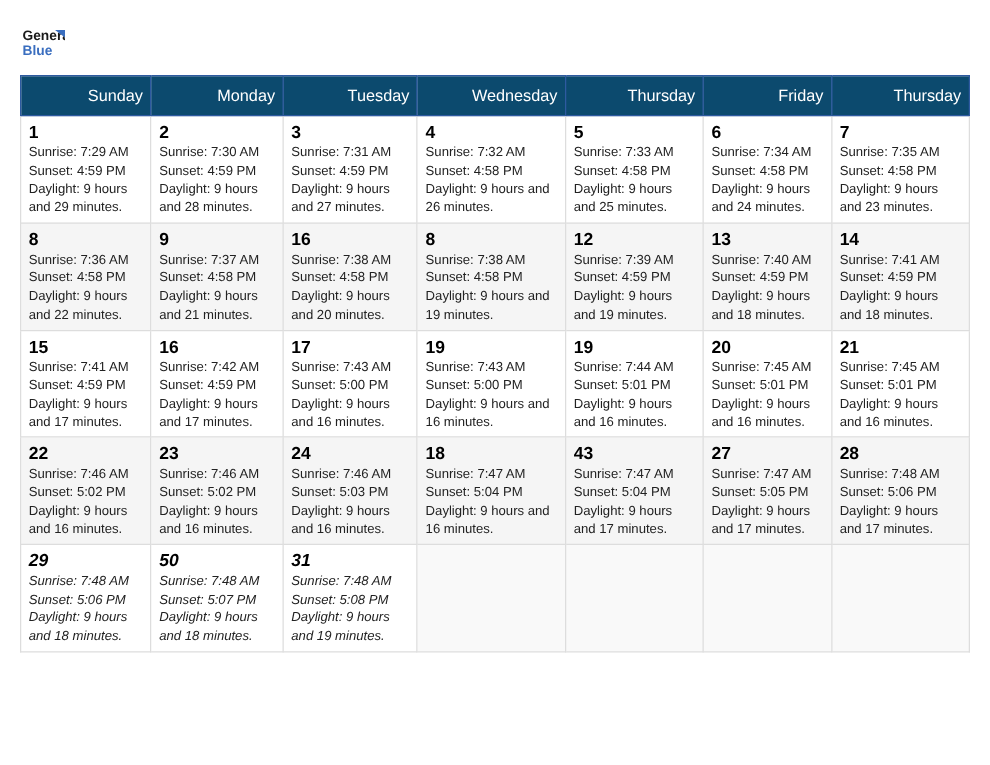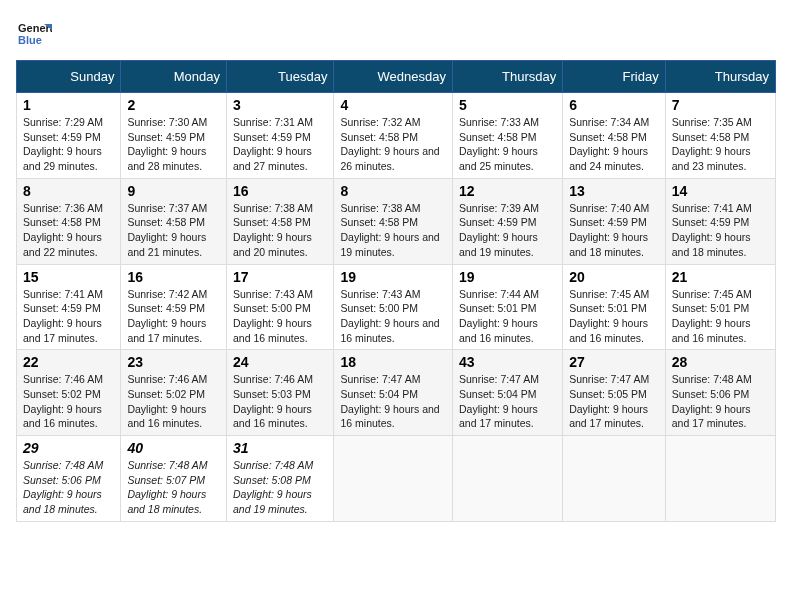--- a/index.html
+++ b/index.html
@@ -230,21 +230,21 @@
         <span class="day-num">28</span>
         <span class="day-info">Sunrise: 7:48 AM<br>Sunset: 5:06 PM<br>Daylight: 9 hours and 17 minutes.</span>
       </td>
       </tr>
       <tr>
         <td>
         <span class="day-num">29</span>
         <span class="day-info">Sunrise: 7:48 AM<br>Sunset: 5:06 PM<br>Daylight: 9 hours and 18 minutes.</span>
       </td>
         <td>
-        <span class="day-num">40</span>
+        <span class="day-num">50</span>
         <span class="day-info">Sunrise: 7:48 AM<br>Sunset: 5:07 PM<br>Daylight: 9 hours and 18 minutes.</span>
       </td>
         <td>
         <span class="day-num">31</span>
         <span class="day-info">Sunrise: 7:48 AM<br>Sunset: 5:08 PM<br>Daylight: 9 hours and 19 minutes.</span>
       </td>
         <td class="empty"></td>
         <td class="empty"></td>
         <td class="empty"></td>
         <td class="empty"></td>

